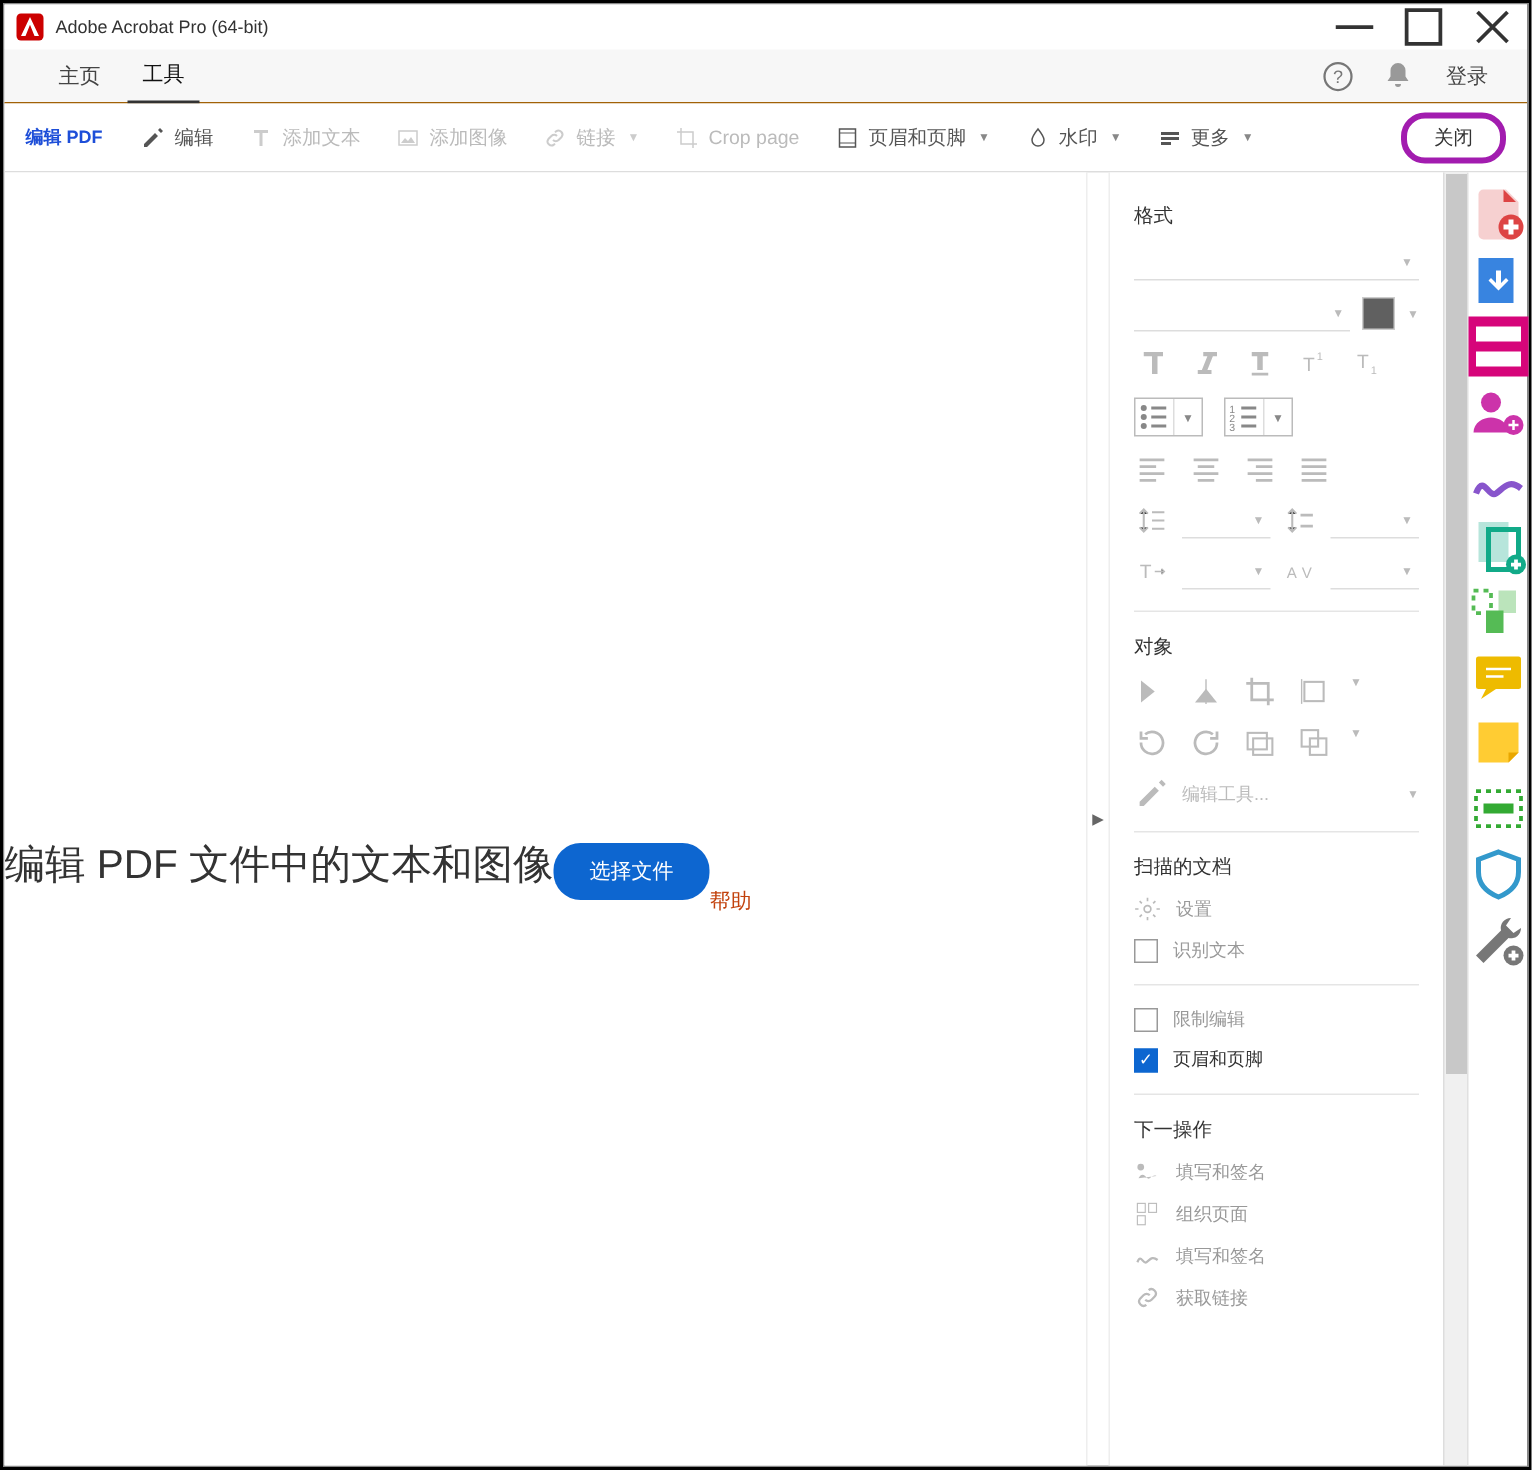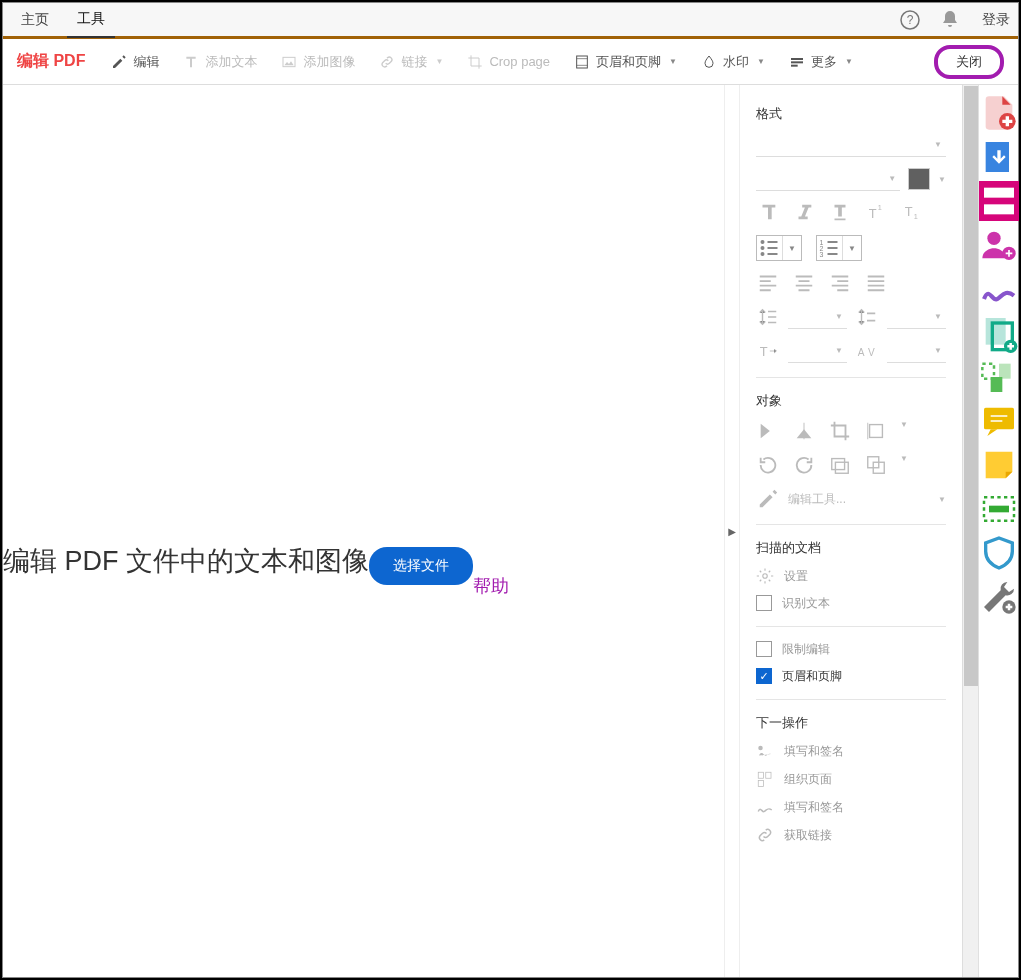--- a/index.html
+++ b/index.html
@@ -4,66 +4,89 @@
 <style>
 *{box-sizing:border-box;margin:0;padding:0;font-family:"Segoe UI","Microsoft YaHei",sans-serif}
 body{width:1021px;height:980px;background:#000;overflow:hidden}
 .window{width:1017px;height:976px;margin:2px;background:#fff;display:flex;flex-direction:column;border:1px solid #888}
 .titlebar{height:30px;display:flex;align-items:center;padding:0 0 0 8px;background:#fff}
 .titlebar .logo{width:18px;height:18px;background:#c00;border-radius:3px;display:flex;align-items:center;justify-content:center;color:#fff;font-size:11px;margin-right:8px}
 .titlebar .title{font-size:12px;flex:1;color:#333}
 .titlebar .win-btn{width:46px;height:30px;display:flex;align-items:center;justify-content:center;color:#333;font-size:13px}
 .menubar{height:24px;display:flex;align-items:center;padding:0 8px;gap:8px;background:#fff;border-bottom:1px solid #eee}
 .menubar span{font-size:12px;color:#333;padding:2px 6px}
-.tabbar{height:36px;display:flex;align-items:center;padding:0 8px;background:#f7f7f7;border-bottom:3px solid #a16207}
+.tabbar{height:36px;display:flex;align-items:center;padding:0 26px;background:#f7f7f7;border-bottom:1px solid #a16207}
 .tabbar .tab{font-size:14px;color:#444;padding:8px 10px;margin-right:8px}
 .tabbar .tab.active{color:#111;border-bottom:2px solid #333}
 .tabbar .spacer{flex:1}
 .tabbar .ic{width:24px;height:24px;margin:0 8px;color:#666;display:flex;align-items:center;justify-content:center}
 .tabbar .login{font-size:14px;color:#444;margin-left:12px}
 .toolbar{height:46px;display:flex;align-items:center;padding:0 14px;background:#fff;border-bottom:1px solid #ddd;gap:4px}
-.toolbar .lbl{font-size:16px;font-weight:600;color:#ef4444;margin-right:12px}
+.toolbar .lbl{font-size:12px;font-weight:600;color:#1d4ed8;margin-right:12px}
 .toolbar .tbtn{display:flex;align-items:center;gap:6px;font-size:13px;color:#555;padding:4px 10px}
 .toolbar .tbtn.dis{color:#bbb}
 .toolbar .tbtn .ic{width:16px;height:16px;display:flex;align-items:center;justify-content:center}
 .toolbar .close{margin-left:auto;border:4px solid #a21caf;border-radius:16px;padding:4px 18px;font-size:13px;color:#333}
 .body{flex:1;display:flex;min-height:0}
 .main{flex:1;display:flex;align-items:center;padding-top:110px;background:#fff}
 .main h1{font-size:27px;font-weight:400;color:#333;margin-bottom:50px}
 .main .primary{background:#0d66d0;color:#fff;border:none;border-radius:18px;padding:10px 24px;font-size:14px;margin-bottom:40px}
-.main .help{color:#a21caf;font-size:18px}
+.main .help{color:#c2410c;font-size:14px}
 .collapse{width:16px;border-left:1px solid #eee;border-right:1px solid #eee;display:flex;align-items:center;justify-content:center;color:#666;font-size:10px}
 .sidepanel{width:222px;background:#fff;padding:12px 16px;overflow:hidden;font-size:12px;color:#555}
 .sidepanel .hdr{font-size:13px;font-weight:400;color:#333;margin:8px 0 10px}
 .sidepanel .row{display:flex;gap:8px;margin-bottom:10px;align-items:center}
 .sidepanel .drop{flex:1;height:24px;border-bottom:1px solid #ddd;display:flex;align-items:center;justify-content:flex-end;color:#bbb;font-size:8px;padding:0 4px}
 .sidepanel .swatch{width:22px;height:22px;background:#606060;border:1px solid #ccc}
 .sidepanel .irow{display:flex;gap:12px;margin-bottom:12px}
 .sidepanel .ibtn{width:24px;height:22px;display:flex;align-items:center;justify-content:center;color:#999}
 .sidepanel .ibox{border:1px solid #bbb;display:flex;align-items:center;height:26px}
 .sidepanel .ibox .ibtn{width:26px;height:24px;border-right:1px solid #ddd}
 .sidepanel .ibox .ibtn:last-child{border-right:none;width:18px;font-size:8px;color:#888}
 .sidepanel hr{border:none;border-top:1px solid #e5e5e5;margin:14px 0}
-.sidepanel .chk{display:flex;gap:10px;margin:10px 0;color:#999}
+.sidepanel .chk{display:flex;align-items:center;gap:10px;margin:10px 0;color:#999}
 .sidepanel .chk .box{width:16px;height:16px;border:1px solid #999}
 .sidepanel .chk.on{color:#333}
 .sidepanel .chk.on .box{background:#0d66d0;border-color:#0d66d0;color:#fff;display:flex;align-items:center;justify-content:center;font-size:11px}
 .sidepanel .act{display:flex;align-items:center;gap:10px;margin:10px 0;color:#999}
 .sidepanel .act .ic{width:18px;height:18px}
 .scrollbar{width:16px;background:#f0f0f0;border-left:1px solid #ddd}
 .scrollbar .thumb{width:14px;height:600px;background:#c8c8c8;margin:1px}
 .toolrail{width:40px;background:#fff;border-left:1px solid #e0e0e0;display:flex;flex-direction:column;align-items:center;padding-top:8px;gap:4px}
 .toolrail .ritem{width:40px;height:40px;display:flex;align-items:center;justify-content:center;color:#b847a8;font-size:18px}
 .toolrail .ritem.active{background:#d6057a;color:#fff}
 svg{width:100%;height:100%}
 </style>
 </head>
 <body>
 
 <div class="window">
+  <div class="titlebar">
+    <div class="logo">
+        <svg viewBox="0 0 24 24">
+          <path fill="#fff" d="M4 20 L12 3 L20 20 L16 20 L12 10 L8 20 Z"></path>
+        </svg>
+      </div>
+    <div class="title">Adobe Acrobat Pro (64-bit)</div>
+    <div class="win-btn">
+        <svg viewBox="0 0 12 12" width="11" height="11">
+          <path stroke="#333" d="M1 6 H11"></path>
+        </svg>
+      </div>
+    <div class="win-btn">
+        <svg viewBox="0 0 12 12" width="11" height="11">
+          <rect x="1.5" y="1.5" width="9" height="9" fill="none" stroke="#333"></rect>
+        </svg>
+      </div>
+    <div class="win-btn">
+        <svg viewBox="0 0 12 12" width="12" height="12">
+          <path stroke="#333" d="M2 2 L10 10 M10 2 L2 10"></path>
+        </svg>
+      </div>
+  </div>
 
 
   <div class="tabbar">
     <div class="tab">主页</div>
     <div class="tab active">工具</div>
     <div class="spacer"></div>
     <div class="ic">
         <svg viewBox="0 0 24 24">
           <circle cx="12" cy="12" r="9" fill="none" stroke="#777" stroke-width="1.5"></circle>
           <text x="12" y="16" text-anchor="middle" font-size="12" fill="#777">?</text>

